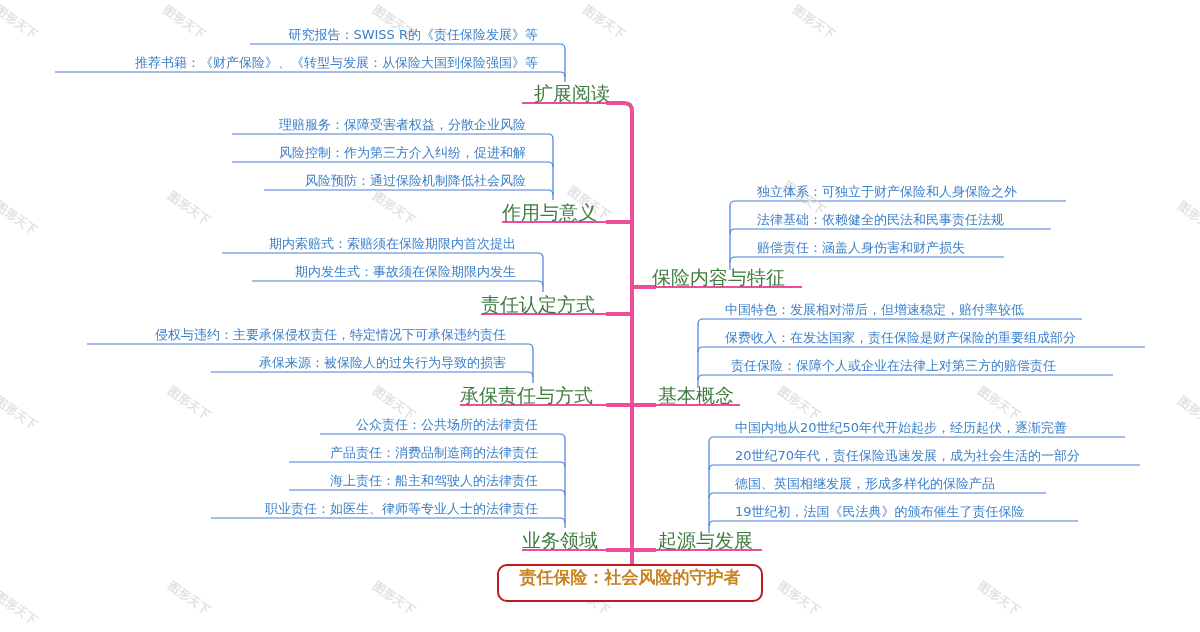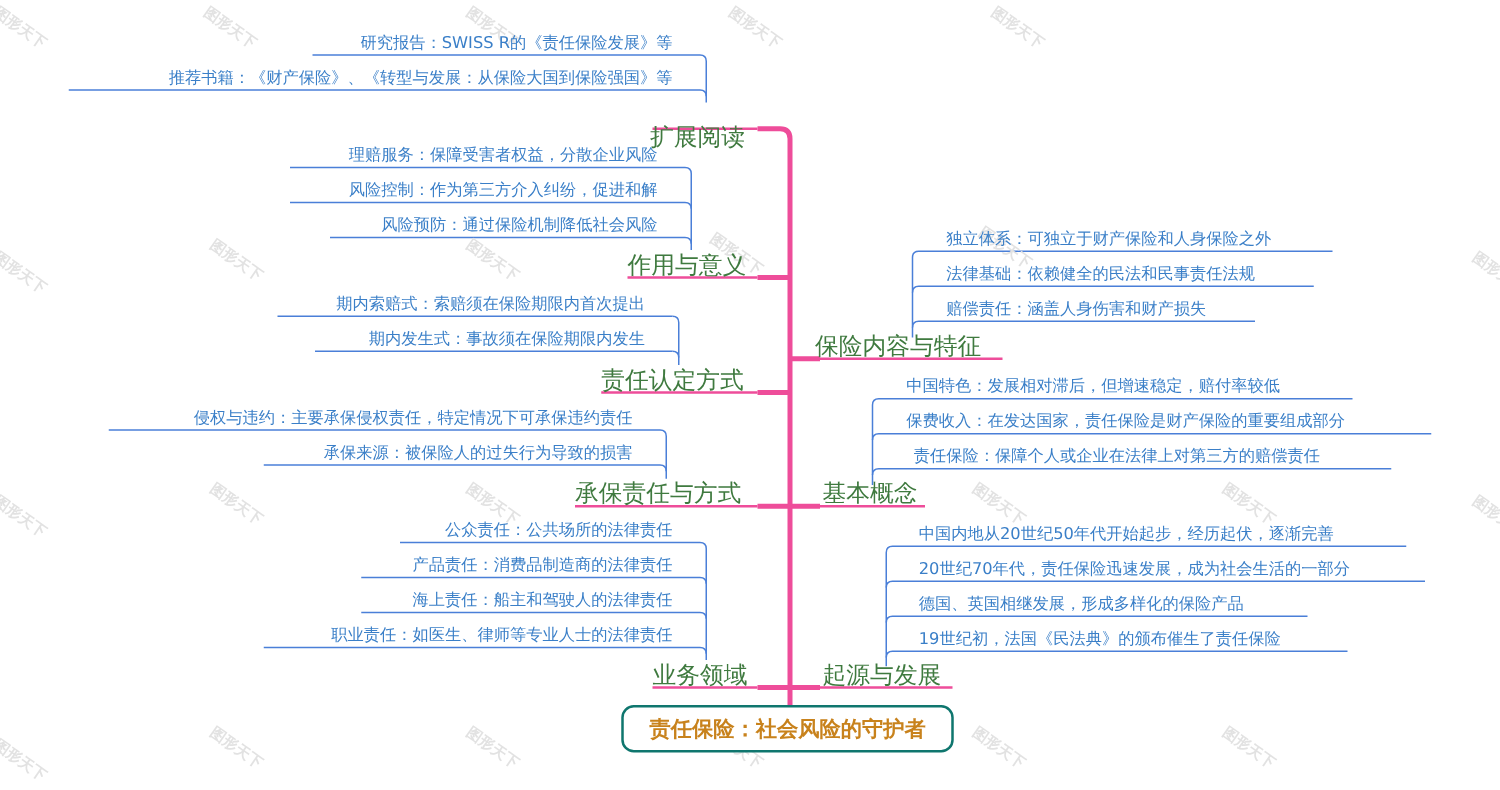--- a/index.html
+++ b/index.html
@@ -12,22 +12,22 @@
   .leaf {
     position: absolute; font-size: 13px; color: #3a7fc8; white-space: nowrap;
     line-height: 18px; cursor: pointer;
   }
   .branch {
     position: absolute; font-size: 19px; color: #3f7a3f; white-space: nowrap;
     line-height: 24px; cursor: pointer;
   }
   .root {
     position: absolute; left: 497px; top: 564px; width: 266px; height: 38px;
-    border: 2px solid #0f766e; border-radius: 10px; box-sizing: border-box;
-    display: flex; align-items: center; justify-content: center;
+    border: 2px solid #b91c1c; border-radius: 10px; box-sizing: border-box;
+    display: flex; justify-content: center;
     font-size: 17px; font-weight: bold; color: #c8821c; background: #fff;
     cursor: pointer;
   }
   .wm {
     position: absolute; font-size: 12px; font-weight: bold; color: #e2e2e2;
     transform: rotate(35deg); pointer-events: none; white-space: nowrap;
   }
 </style>
 </head>
 <body>
@@ -121,21 +121,21 @@
 <div class="wm" style="left:775px;top:395px;">图形天下</div>
 <div class="wm" style="left:975px;top:395px;">图形天下</div>
 <div class="wm" style="left:1175px;top:405px;">图形天下</div>
 <div class="wm" style="left:-8px;top:600px;">图形天下</div>
 <div class="wm" style="left:165px;top:590px;">图形天下</div>
 <div class="wm" style="left:370px;top:590px;">图形天下</div>
 <div class="wm" style="left:565px;top:590px;">图形天下</div>
 <div class="wm" style="left:775px;top:590px;">图形天下</div>
 <div class="wm" style="left:975px;top:590px;">图形天下</div>
 
-<div class="branch" style="left:520px;top:81px;margin-top:17px;">扩展阅读</div>
+<div class="branch" style="left:534px;top:81px;">扩展阅读</div>
 <div class="leaf" style="right:662px;top:26px;">研究报告：SWISS R的《责任保险发展》等</div>
 <div class="leaf" style="right:662px;top:54px;">推荐书籍：《财产保险》、《转型与发展：从保险大国到保险强国》等</div>
 
 <div class="branch" style="left:502px;top:200px;">作用与意义</div>
 <div class="leaf" style="right:674px;top:116px;">理赔服务：保障受害者权益，分散企业风险</div>
 <div class="leaf" style="right:674px;top:144px;">风险控制：作为第三方介入纠纷，促进和解</div>
 <div class="leaf" style="right:674px;top:172px;">风险预防：通过保险机制降低社会风险</div>
 
 <div class="branch" style="left:481px;top:292px;text-align:center;">责任认定方式</div>
 <div class="leaf" style="right:684px;top:235px;">期内索赔式：索赔须在保险期限内首次提出</div>

